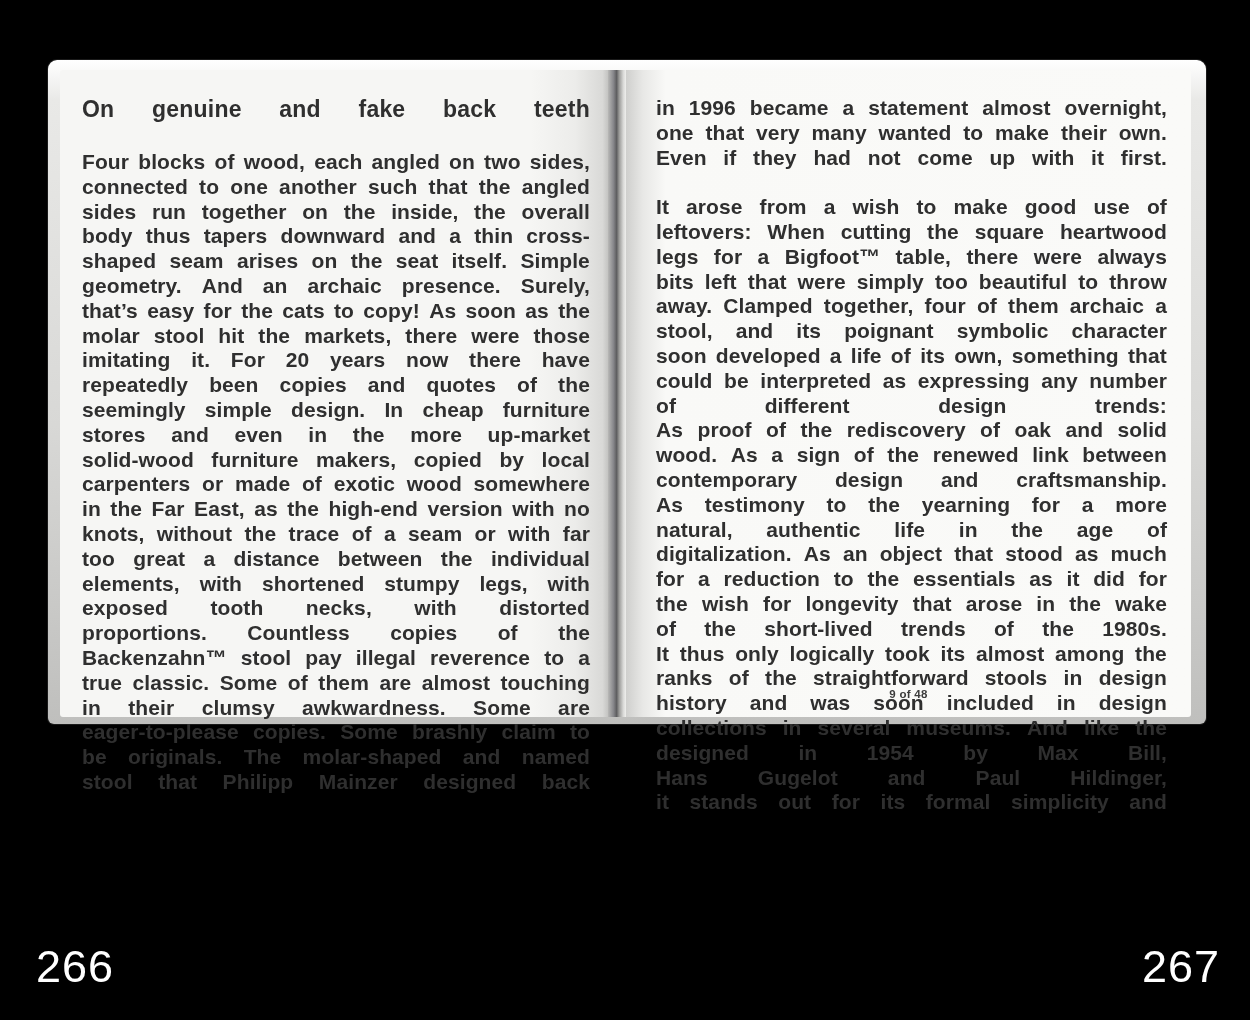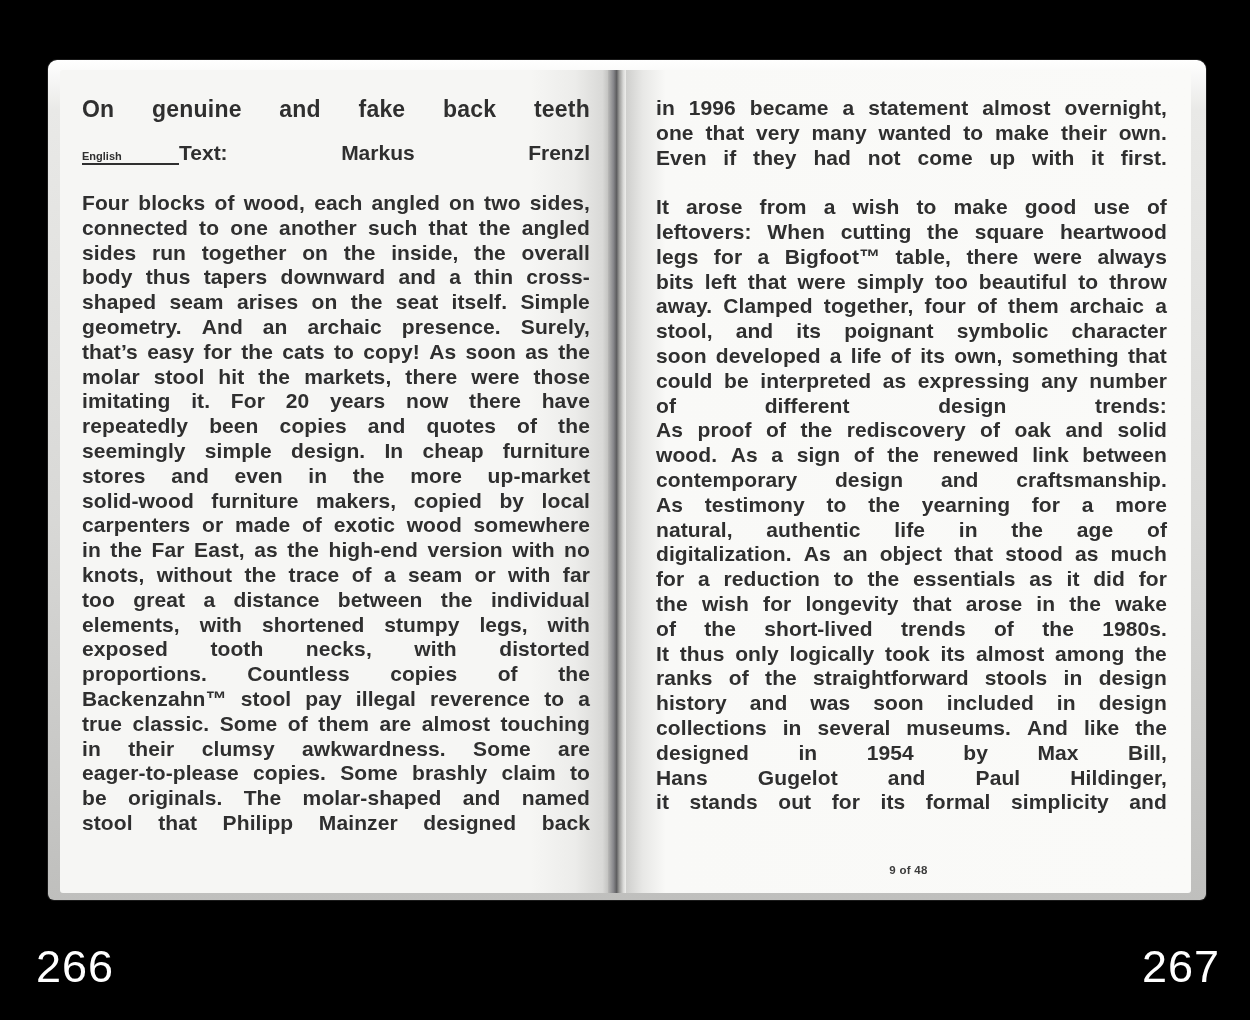--- a/index.html
+++ b/index.html
@@ -10,21 +10,21 @@
     background: #000;
     font-family: "Liberation Sans", sans-serif;
     overflow: hidden;
   }
   .stage { position: relative; width: 1250px; height: 1020px; background: #000; }
 
   
   .book {
     position: absolute;
     left: 48px; top: 60px;
-    width: 1158px; height: 840px;
+    width: 1158px; height: 664px;
     background: linear-gradient(180deg, #ffffff 0%, #e9e9e7 6%, #d8d8d6 55%, #bfbfbd 100%);
     border-radius: 9px 9px 6px 6px;
     box-shadow: 0 0 0 1px #1a1a1a, 0 6px 18px rgba(0,0,0,0.9);
     padding: 10px 15px 7px 12px;
     box-sizing: border-box;
   }
   .spread { display: flex; width: 100%; height: 100%; }
 
   .page {
     position: relative;
@@ -119,28 +119,20 @@
             <div class="jline">
               <span>On</span>
               <span>genuine</span>
               <span>and</span>
               <span>fake</span>
               <span>back</span>
               <span>teeth</span>
             </div>
           </div>
 
-        <div class="byline">
-          <span class="lang-group">
-            <span class="lang-label">English</span>
-            <span>Text:</span>
-          </span>
-          <span>Markus</span>
-          <span>Frenzl</span>
-        </div>
 
         <div class="bodytext">
             <div class="jline">
               <span>Four</span>
               <span>blocks</span>
               <span>of</span>
               <span>wood,</span>
               <span>each</span>
               <span>angled</span>
               <span>on</span>

